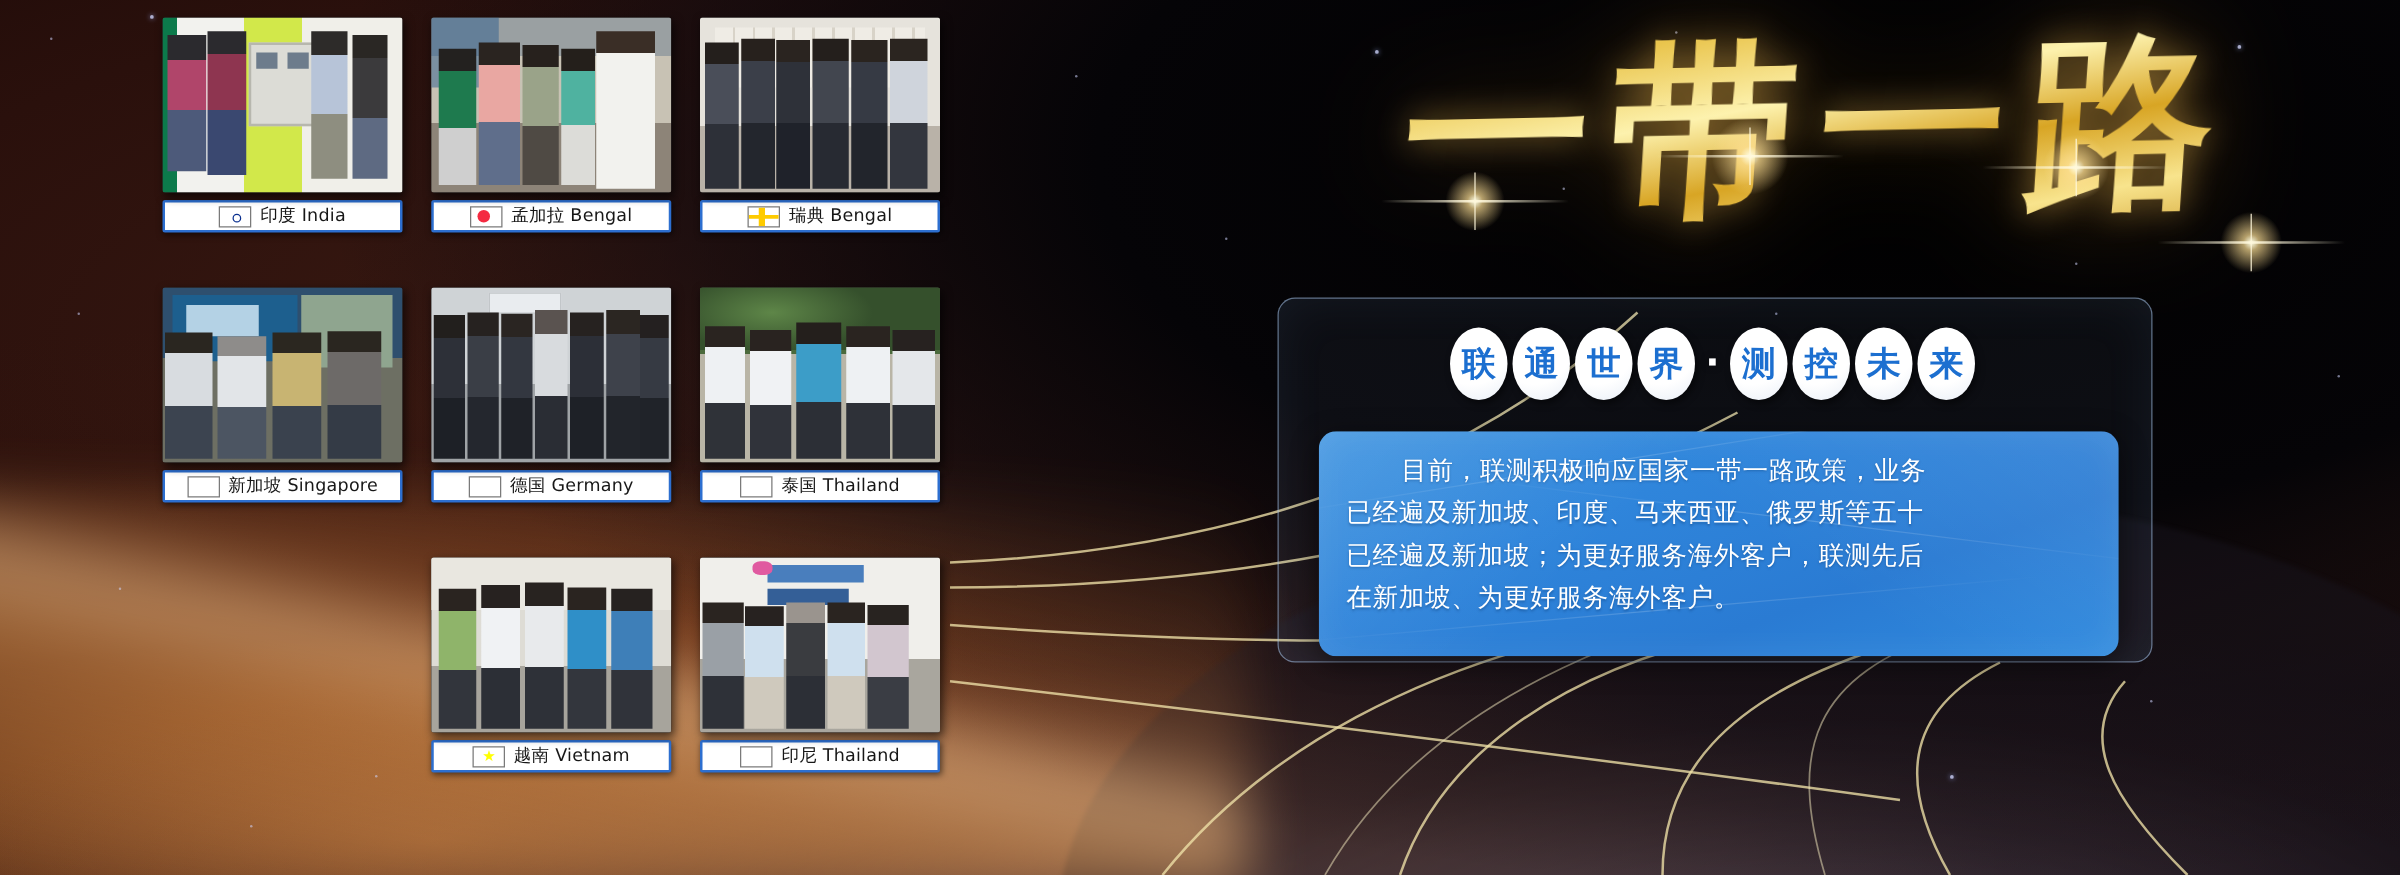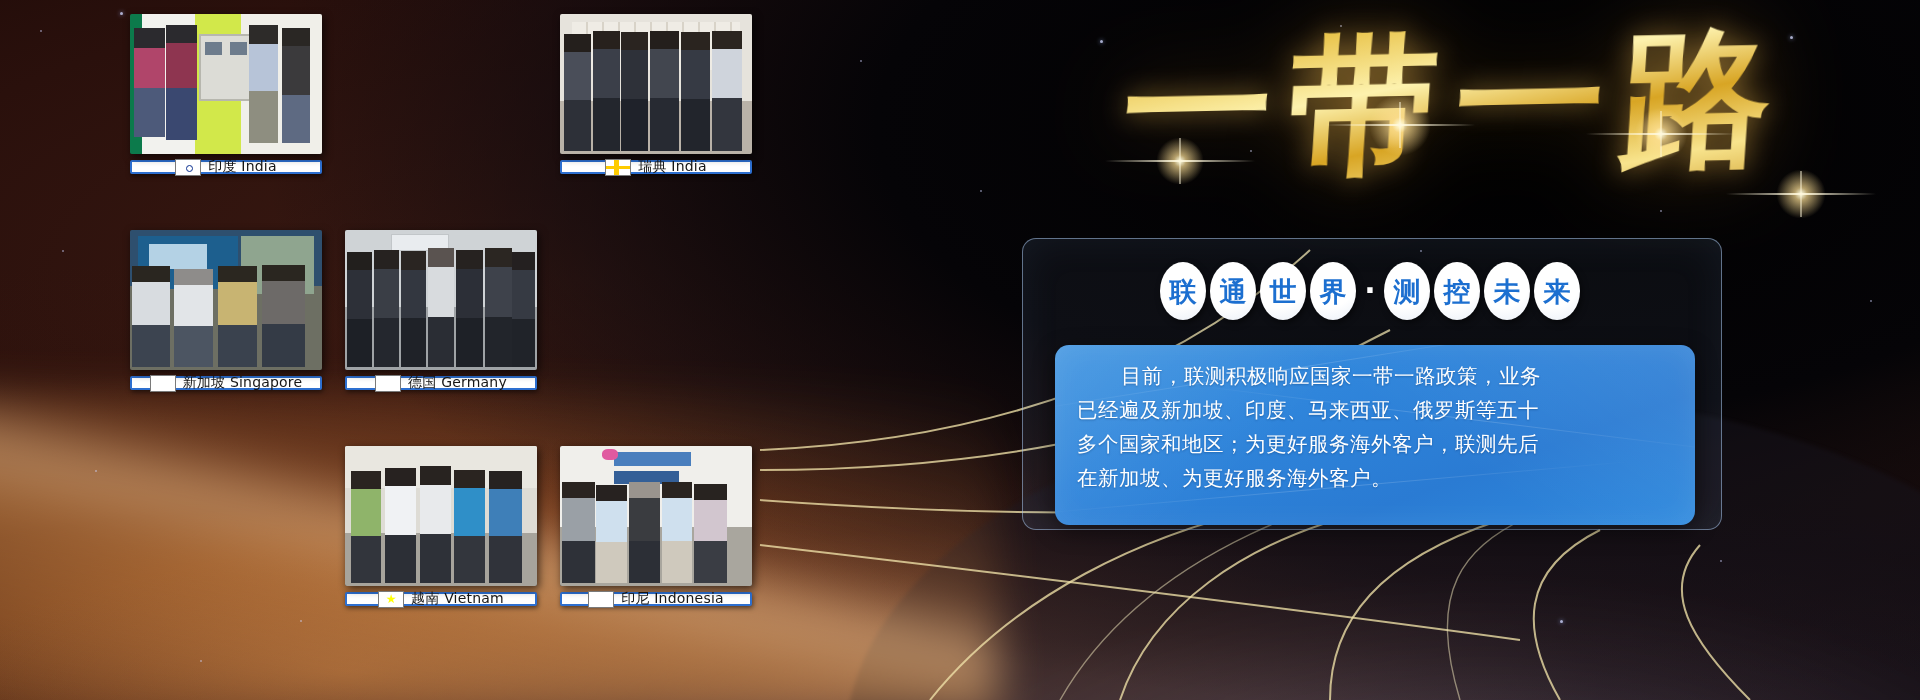--- a/index.html
+++ b/index.html
@@ -62,21 +62,21 @@
     width:192px;height:140px;
     border-radius:2px;
     overflow:hidden;
     position:relative;
     box-shadow:2px 3px 8px rgba(0,0,0,.65);
     background:#2a2a2a;
   }
   .photo .ph-body{position:absolute;inset:0;}
   .tag{
     margin-top:6px;
-    height:14px;
+    height:26px;
     background:#ffffff;
     border:2px solid #2d6fd0;
     border-radius:2px;
     display:flex;align-items:center;
     padding:0 6px;
     box-shadow:1px 2px 5px rgba(0,0,0,.55);
   }
   .tag .flag{
     width:26px;height:17px;flex:0 0 26px;
     margin-right:7px;margin-left:3px;
@@ -258,36 +258,52 @@
           <div style="position:absolute;left:62%;top:8%;width:15%;height:84%;background:linear-gradient(#2d2b29 0 16%,#b7c4d8 16% 56%,#8e8e80 56% 100%)"></div>
           <div style="position:absolute;left:79%;top:10%;width:15%;height:82%;background:linear-gradient(#2a2724 0 16%,#3b3a3c 16% 58%,#5e6a82 58% 100%)"></div>
         </div>
       </div>
       <div class="tag center">
         <span class="flag f-india"></span>
         <span class="tag-text">印度 India</span>
       </div>
     </div>
 
+    <div class="cell" style="left:215px;top:0px">
+      <div class="photo">
+        <div class="ph-body" style="background:linear-gradient(180deg,#9aa0a2 0 22%,#c8c2b4 22% 60%,#8d8478 60% 100%);">
+          <div style="position:absolute;left:0;top:0;width:28%;height:40%;background:#2e5d8e;opacity:.5"></div>
+          <div style="position:absolute;left:3%;top:18%;width:16%;height:78%;background:linear-gradient(#23211f 0 16%,#1e7a4e 16% 58%,#cfcfcf 58% 100%)"></div>
+          <div style="position:absolute;left:20%;top:14%;width:17%;height:82%;background:linear-gradient(#2a2420 0 16%,#e9a7a2 16% 56%,#5f6e8b 56% 100%)"></div>
+          <div style="position:absolute;left:38%;top:16%;width:15%;height:80%;background:linear-gradient(#27211d 0 16%,#9aa389 16% 58%,#4f4a44 58% 100%)"></div>
+          <div style="position:absolute;left:54%;top:18%;width:14%;height:78%;background:linear-gradient(#241f1b 0 16%,#4fb2a0 16% 56%,#dcdcd8 56% 100%)"></div>
+          <div style="position:absolute;left:69%;top:8%;width:24%;height:90%;background:linear-gradient(#3a2e26 0 14%,#f2f2ee 14% 100%)"></div>
+        </div>
+      </div>
+      <div class="tag center">
+        <span class="flag f-bengal"></span>
+        <span class="tag-text">孟加拉 Bengal</span>
+      </div>
+    </div>
 
     <div class="cell" style="left:430px;top:0px">
       <div class="photo">
         <div class="ph-body" style="background:linear-gradient(180deg,#e6e3dc 0 62%,#b9b2a8 62% 100%);">
           <div style="position:absolute;left:6%;top:6%;width:88%;height:34%;background:repeating-linear-gradient(90deg,#efece5 0 14px,#d8d3c8 14px 16px)"></div>
           <div style="position:absolute;left:2%;top:14%;width:14%;height:84%;background:linear-gradient(#241f1c 0 15%,#4a4e59 15% 56%,#2d3038 56% 100%)"></div>
           <div style="position:absolute;left:17%;top:12%;width:14%;height:86%;background:linear-gradient(#27211d 0 15%,#3b3f49 15% 56%,#23262d 56% 100%)"></div>
           <div style="position:absolute;left:32%;top:13%;width:14%;height:85%;background:linear-gradient(#2a2420 0 15%,#2e3139 15% 56%,#1f222a 56% 100%)"></div>
           <div style="position:absolute;left:47%;top:12%;width:15%;height:86%;background:linear-gradient(#241f1c 0 15%,#42464f 15% 56%,#272a32 56% 100%)"></div>
           <div style="position:absolute;left:63%;top:13%;width:15%;height:85%;background:linear-gradient(#2a241f 0 15%,#363a44 15% 56%,#22252c 56% 100%)"></div>
           <div style="position:absolute;left:79%;top:12%;width:16%;height:86%;background:linear-gradient(#2b2520 0 15%,#cfd4dc 15% 56%,#33363e 56% 100%)"></div>
         </div>
       </div>
       <div class="tag center">
         <span class="flag f-sweden"></span>
-        <span class="tag-text">瑞典 India</span>
+        <span class="tag-text">瑞典 Bengal</span>
       </div>
     </div>
 
     <div class="cell" style="left:215px;top:216px">
       <div class="photo">
         <div class="ph-body" style="background:linear-gradient(180deg,#cfd3d6 0 55%,#9fa3a6 55% 100%);">
           <div style="position:absolute;left:24%;top:3%;width:30%;height:12%;background:#e9ecef;border:1px solid #c2c6c9"></div>
           <div style="position:absolute;left:1%;top:16%;width:13%;height:82%;background:linear-gradient(#221f1d 0 16%,#2d3038 16% 58%,#1d2026 58% 100%)"></div>
           <div style="position:absolute;left:15%;top:14%;width:13%;height:84%;background:linear-gradient(#262220 0 16%,#3a3e46 16% 58%,#24272e 58% 100%)"></div>
           <div style="position:absolute;left:29%;top:15%;width:13%;height:83%;background:linear-gradient(#2a2522 0 16%,#333740 16% 58%,#1f2228 58% 100%)"></div>
@@ -314,20 +330,36 @@
           <div style="position:absolute;left:46%;top:26%;width:20%;height:72%;background:linear-gradient(#2b2720 0 16%,#c8b472 16% 58%,#3a424e 58% 100%)"></div>
           <div style="position:absolute;left:69%;top:25%;width:22%;height:73%;background:linear-gradient(#2a2620 0 16%,#6d6a68 16% 58%,#343b46 58% 100%)"></div>
         </div>
       </div>
       <div class="tag center">
         <span class="flag f-singapore"></span>
         <span class="tag-text">新加坡 Singapore</span>
       </div>
     </div>
 
+    <div class="cell" style="left:430px;top:216px">
+      <div class="photo">
+        <div class="ph-body" style="background:linear-gradient(180deg,#4b6a3c 0 38%,#b9b5a6 38% 100%);">
+          <div style="position:absolute;left:0;top:0;width:100%;height:36%;background:radial-gradient(60% 90% at 30% 40%,#5e8648 0%,#35502c 70%)"></div>
+          <div style="position:absolute;left:2%;top:22%;width:17%;height:76%;background:linear-gradient(#2a2420 0 16%,#eef1f3 16% 58%,#2f3238 58% 100%)"></div>
+          <div style="position:absolute;left:21%;top:24%;width:17%;height:74%;background:linear-gradient(#292320 0 16%,#f0f2f4 16% 58%,#30333a 58% 100%)"></div>
+          <div style="position:absolute;left:40%;top:20%;width:19%;height:78%;background:linear-gradient(#241f1c 0 16%,#3c9dc8 16% 58%,#2c2f36 58% 100%)"></div>
+          <div style="position:absolute;left:61%;top:22%;width:18%;height:76%;background:linear-gradient(#2a2420 0 16%,#eef1f3 16% 58%,#2e3138 58% 100%)"></div>
+          <div style="position:absolute;left:80%;top:24%;width:18%;height:74%;background:linear-gradient(#272220 0 16%,#e4e7ea 16% 58%,#2d3037 58% 100%)"></div>
+        </div>
+      </div>
+      <div class="tag center">
+        <span class="flag f-thailand"></span>
+        <span class="tag-text">泰国 Thailand</span>
+      </div>
+    </div>
 
 
     <div class="cell" style="left:215px;top:432px">
       <div class="photo">
         <div class="ph-body" style="background:linear-gradient(180deg,#dedcd5 0 62%,#a7a49c 62% 100%);">
           <div style="position:absolute;left:0;top:0;width:100%;height:30%;background:#e9e7e0"></div>
           <div style="position:absolute;left:3%;top:18%;width:16%;height:80%;background:linear-gradient(#2a2420 0 16%,#8fb46a 16% 58%,#32353c 58% 100%)"></div>
           <div style="position:absolute;left:21%;top:16%;width:16%;height:82%;background:linear-gradient(#272220 0 16%,#f0f2f4 16% 58%,#2c2f36 58% 100%)"></div>
           <div style="position:absolute;left:39%;top:14%;width:16%;height:84%;background:linear-gradient(#282320 0 16%,#e8eaec 16% 58%,#2e3138 58% 100%)"></div>
           <div style="position:absolute;left:57%;top:17%;width:16%;height:81%;background:linear-gradient(#2a2420 0 16%,#2f8fc8 16% 58%,#33363d 58% 100%)"></div>
@@ -348,21 +380,21 @@
           <div style="position:absolute;left:22%;top:2%;width:8%;height:8%;background:#e05aa0;border-radius:40%"></div>
           <div style="position:absolute;left:1%;top:26%;width:17%;height:72%;background:linear-gradient(#2a2420 0 16%,#9aa0a6 16% 58%,#2e3138 58% 100%)"></div>
           <div style="position:absolute;left:19%;top:28%;width:16%;height:70%;background:linear-gradient(#272220 0 16%,#cfe0ee 16% 58%,#cfc9bd 58% 100%)"></div>
           <div style="position:absolute;left:36%;top:26%;width:16%;height:72%;background:linear-gradient(#9a948e 0 16%,#3a3c40 16% 58%,#2c2f36 58% 100%)"></div>
           <div style="position:absolute;left:53%;top:26%;width:16%;height:72%;background:linear-gradient(#2a2420 0 16%,#cfe0ee 16% 58%,#cfc9bd 58% 100%)"></div>
           <div style="position:absolute;left:70%;top:27%;width:17%;height:71%;background:linear-gradient(#282320 0 16%,#d2c6cf 16% 58%,#3a3d44 58% 100%)"></div>
         </div>
       </div>
       <div class="tag center">
         <span class="flag f-indonesia"></span>
-        <span class="tag-text">印尼 Indonesia</span>
+        <span class="tag-text">印尼 Thailand</span>
       </div>
     </div>
 
   </div>
 
   <div class="calli">
     <div class="calli-text">一带一路</div>
     <div class="sparkle" style="left:330px;top:82px;width:70px;height:70px;"></div>
     <div class="sparkle" style="left:596px;top:96px;width:60px;height:60px;"></div>
     <div class="sparkle" style="left:118px;top:126px;width:54px;height:54px;"></div>
@@ -382,17 +414,17 @@
     <span class="ov">未</span>
     <span class="ov">来</span>
   </div>
 
   <div class="bluebox">
     <div class="bb-streak" style="left:-40px;top:26px;width:520px;transform:rotate(-9deg);"></div>
     <div class="bb-streak" style="left:120px;top:72px;width:560px;transform:rotate(7deg);"></div>
     <div class="bb-streak" style="left:-20px;top:142px;width:600px;transform:rotate(-5deg);"></div>
     <div class="ln indent">目前，联测积极响应国家一带一路政策，业务</div>
     <div class="ln">已经遍及新加坡、印度、马来西亚、俄罗斯等五十</div>
-    <div class="ln">多个国家和地区；为更好服务海外客户，联测先后</div>
+    <div class="ln">已经遍及新加坡；为更好服务海外客户，联测先后</div>
     <div class="ln">在新加坡、为更好服务海外客户。</div>
   </div>
 
 </div>
 
 </body></html>

